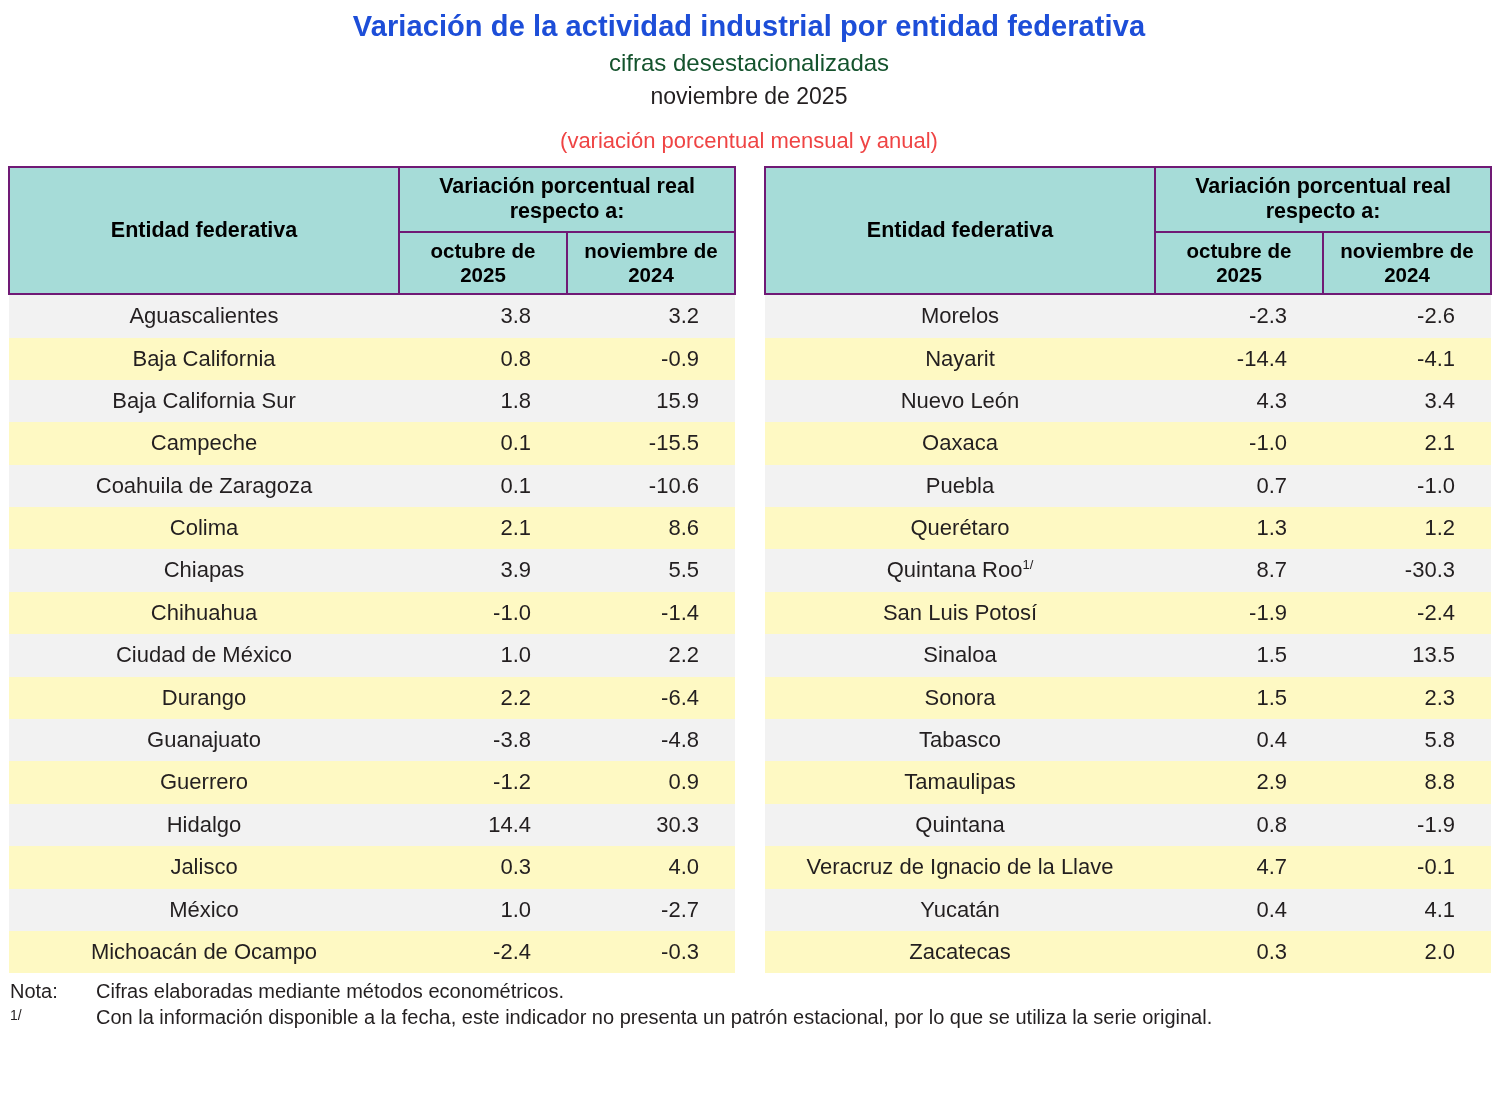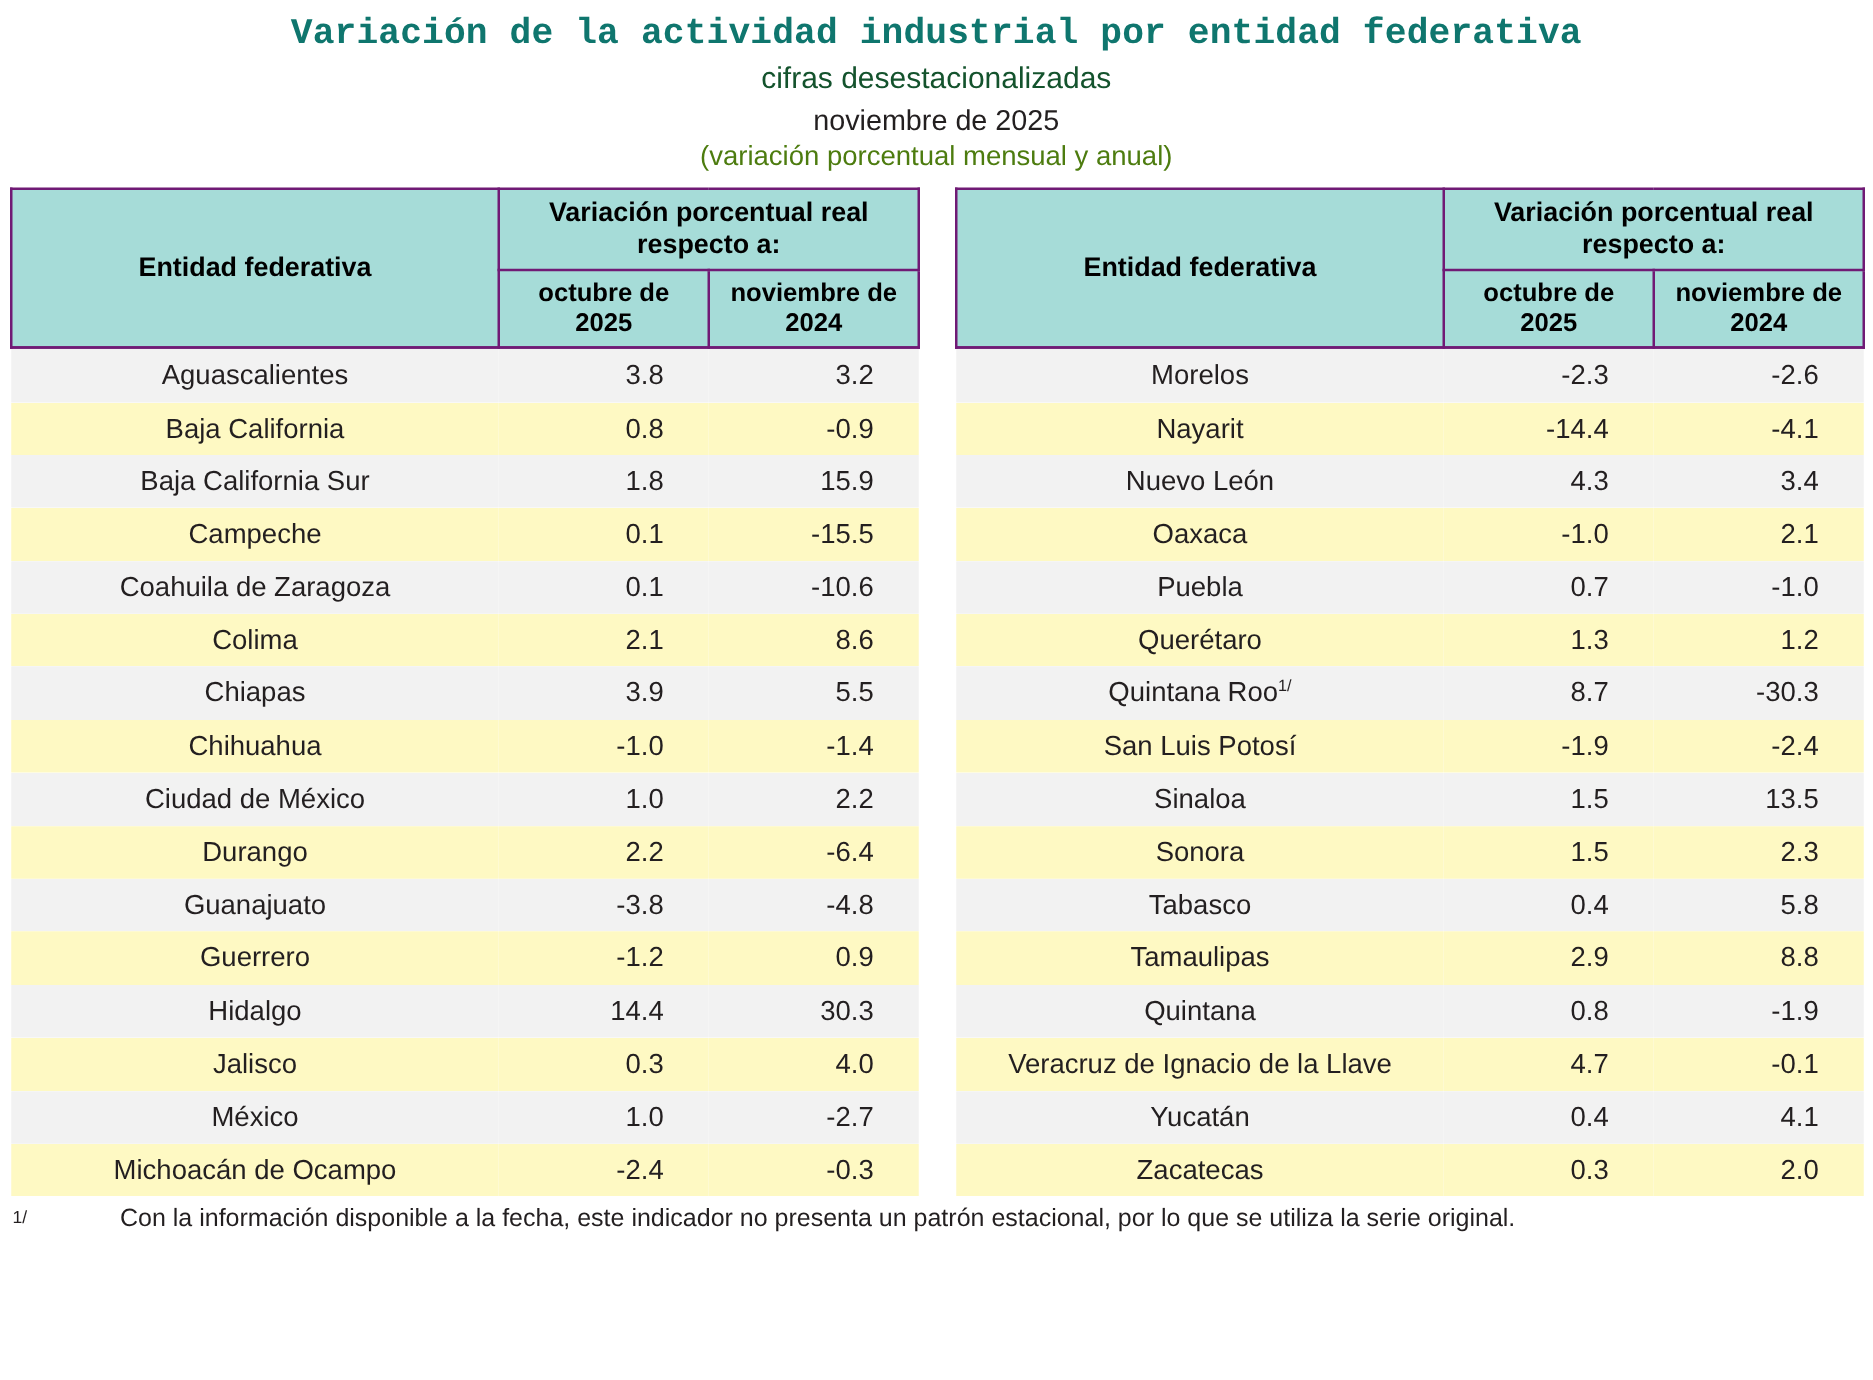--- a/index.html
+++ b/index.html
@@ -21,42 +21,41 @@
     box-sizing: border-box;
   }
   
   .titles {
     text-align: center;
     padding-top: 10px;
   }
   .title-main {
     font-size: 29px;
     font-weight: bold;
-    color: #0f766e;
+    color: #1d4ed8;
     line-height: 1.15;
     letter-spacing: 0.1px;
-    font-family: Liberation Mono, monospace;
   }
   .title-sub {
     font-size: 24px;
     color: #14532d;
     line-height: 1.3;
     margin-top: 4px;
   }
   .title-sub2 {
     font-size: 23px;
     color: #231f20;
     line-height: 1.3;
     margin-top: 3px;
   }
   .title-sub3 {
     font-size: 22px;
-    color: #4d7c0f;
+    color: #ef4444;
     line-height: 1.3;
-    margin-top: 0;
+    margin-top: 16px;
   }
   
   .tables-wrap {
     display: flex;
     gap: 28px;
     padding: 0 8px;
     margin-top: 10px;
     align-items: flex-start;
   }
   table.data {
@@ -356,18 +355,22 @@
             <td class="val">0.3</td>
             <td class="val">2.0</td>
           </tr>
         </tbody>
     </table>
 
   </div>
 
   <div class="notes">
     <div class="note-row">
+      <div class="note-label">Nota:</div>
+      <div class="note-text">Cifras elaboradas mediante métodos econométricos.</div>
+    </div>
+    <div class="note-row">
       <div class="note-label sup">1/</div>
       <div class="note-text">Con la información disponible a la fecha, este indicador no presenta un patrón estacional, por lo que se utiliza la serie original.</div>
     </div>
   </div>
 
 </div>
 
 </body></html>

